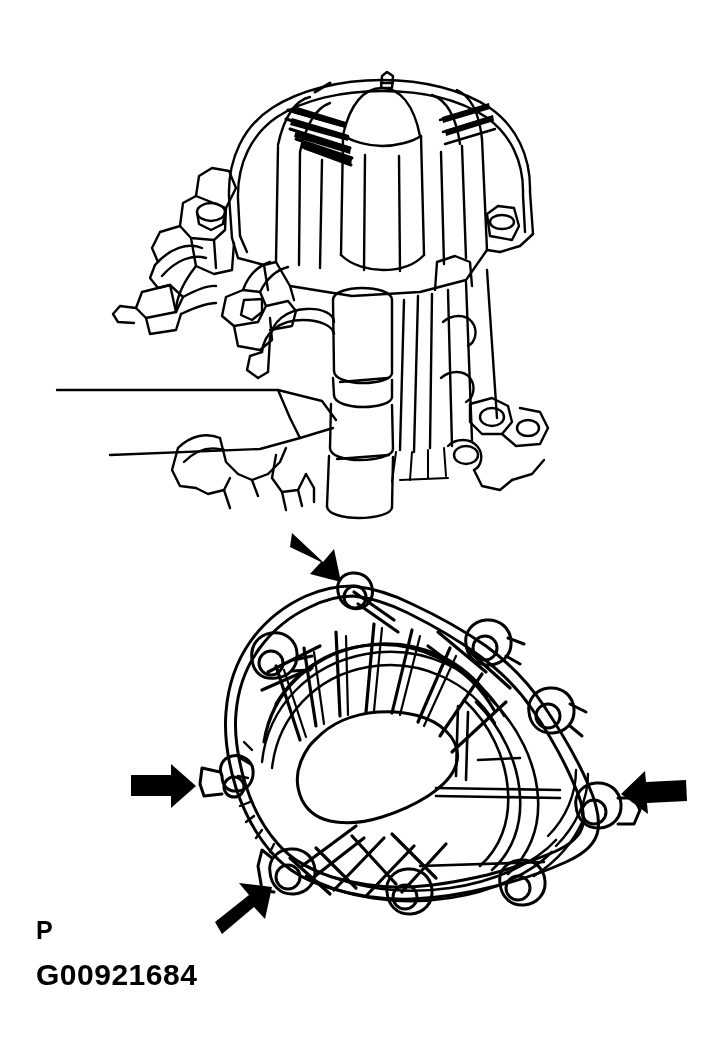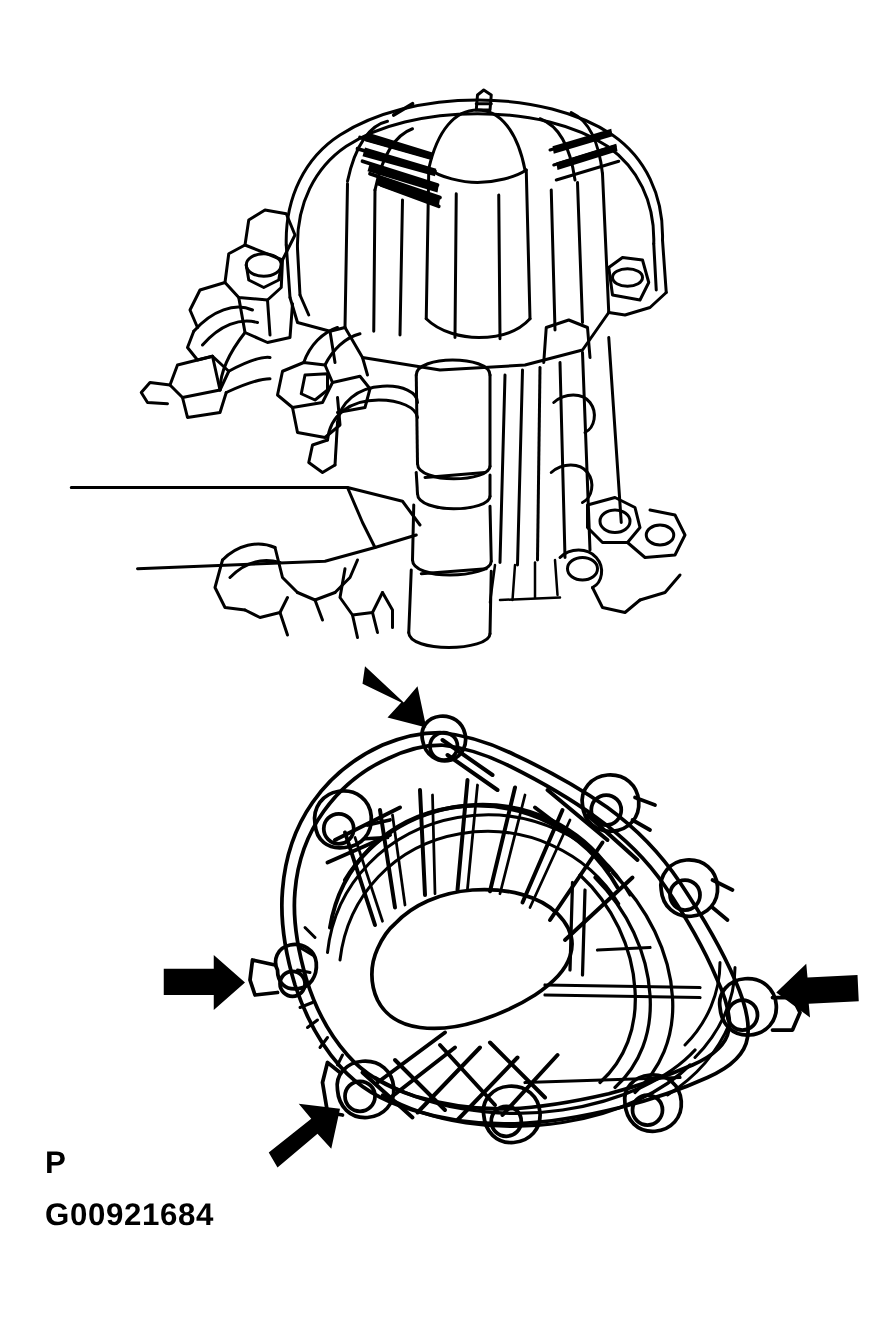--- a/index.html
+++ b/index.html
@@ -44,21 +44,21 @@
   #panel-label {
     left: 36px;
     top: 918px;
     font-size: 25px;
     font-weight: bold;
     letter-spacing: 0px;
   }
   #figure-id {
     left: 36px;
     top: 960px;
-    font-size: 25px;
+    font-size: 30px;
     font-weight: bold;
     letter-spacing: 0.5px;
   }
 </style>
 </head>
 <body>
 
 <div id="figure-root">
 
   <svg id="figure-svg" viewBox="0 0 708 1061" xmlns="http://www.w3.org/2000/svg">

